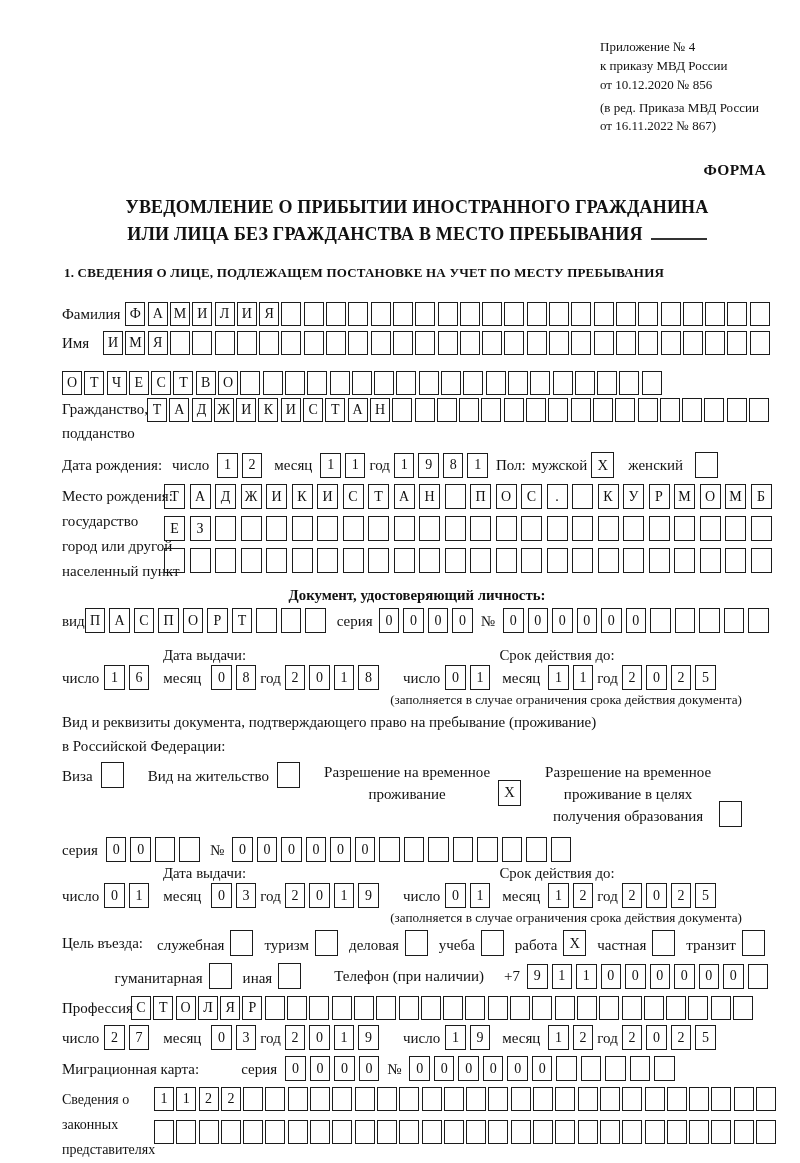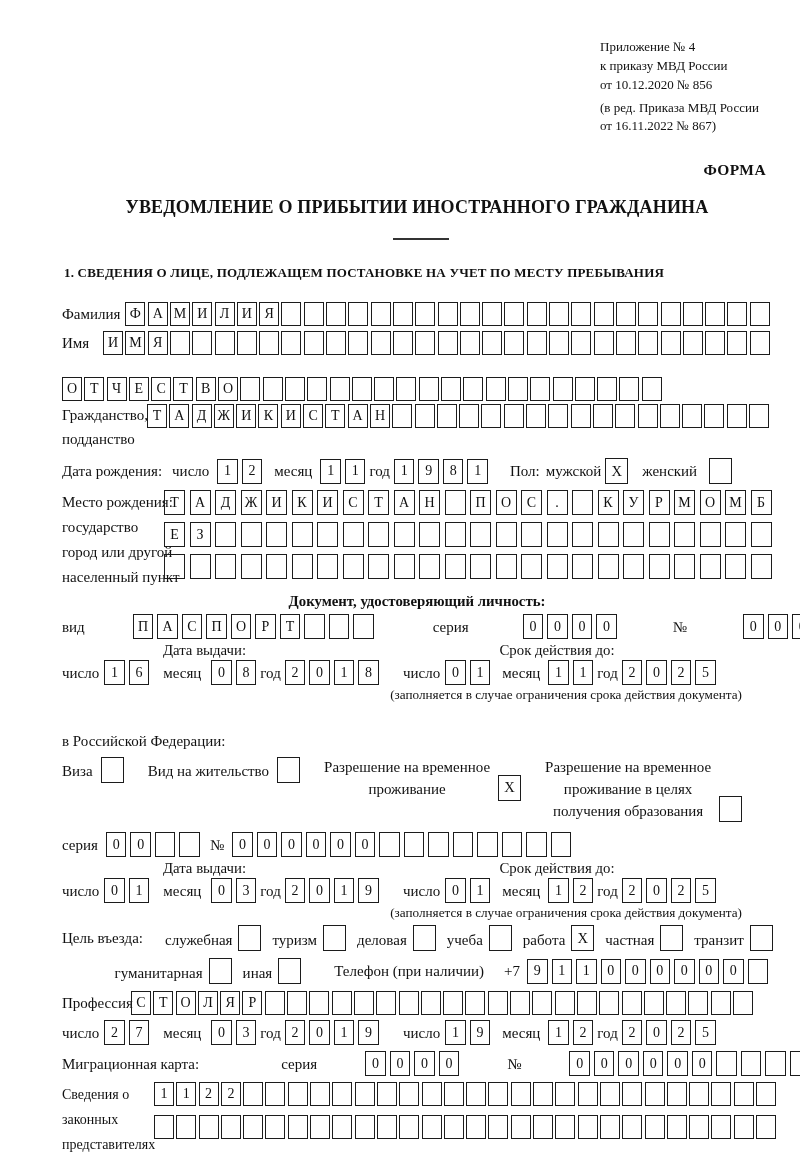--- a/index.html
+++ b/index.html
@@ -80,21 +80,21 @@
     <div>
         <div>(в ред. Приказа МВД России</div>
         <div>от 16.11.2022 № 867)</div>
       </div>
   </div>
 
   <div class="forma">ФОРМА</div>
 
   <div class="title">
     <span>УВЕДОМЛЕНИЕ О ПРИБЫТИИ ИНОСТРАННОГО ГРАЖДАНИНА</span><br>
-    <span class="title-underline"></span>
+    <span>ИЛИ ЛИЦА БЕЗ ГРАЖДАНСТВА В МЕСТО ПРЕБЫВАНИЯ</span><span class="title-underline"></span>
   </div>
 
   <div class="sec-heading">1. СВЕДЕНИЯ О ЛИЦЕ, ПОДЛЕЖАЩЕМ ПОСТАНОВКЕ НА УЧЕТ ПО МЕСТУ ПРЕБЫВАНИЯ</div>
 
   <div class="frow" style="margin-bottom:5px;">
     <span class="lbl" style="width:64px;">Фамилия</span>
     <span class="cells">
         <span class="cell">Ф</span>
         <span class="cell">А</span>
         <span class="cell">М</span>
@@ -120,21 +120,21 @@
         <span class="cell"></span>
         <span class="cell"></span>
         <span class="cell"></span>
         <span class="cell"></span>
         <span class="cell"></span>
         <span class="cell"></span>
         <span class="cell"></span>
       </span>
   </div>
 
-  <div class="frow" style="margin-bottom:22px;">
+  <div class="frow" style="margin-bottom:16px;">
     <span class="lbl" style="width:45px;">Имя</span>
     <span class="cells">
         <span class="cell">И</span>
         <span class="cell">М</span>
         <span class="cell">Я</span>
         <span class="cell"></span>
         <span class="cell"></span>
         <span class="cell"></span>
         <span class="cell"></span>
         <span class="cell"></span>
@@ -244,21 +244,21 @@
         <span class="cell">1</span>
         <span class="cell">1</span>
       </span>
     <span class="lbl" style="margin-right:4px;">год</span>
     <span class="cells gap">
         <span class="cell">1</span>
         <span class="cell">9</span>
         <span class="cell">8</span>
         <span class="cell">1</span>
       </span>
-    <span class="lbl" style="margin-left:18px;">Пол:</span>
+    <span class="lbl" style="margin-left:4px;">Пол:</span>
     <span class="lbl" style="margin-left:6px;margin-right:4px;">мужской</span>
     <span class="cbox">X</span>
     <span class="lbl" style="margin-left:14px;margin-right:12px;">женский</span>
     <span class="cbox"></span>
   </div>
 
   <div class="frow" style="margin-bottom:2px;">
     <span class="lblcol" style="width:102px;">
         <div>Место рождения:</div>
         <div>государство</div>
@@ -342,21 +342,21 @@
           <span class="cell"></span>
           <span class="cell"></span>
           <span class="cell"></span>
           <span class="cell"></span>
         </div>
       </span>
   </div>
 
   <div class="doc-heading">Документ, удостоверяющий личность:</div>
 
-  <div class="frow" style="align-items:center;margin-bottom:3px;gap:48px;">
+  <div class="frow" style="align-items:center;margin-bottom:14px;">
     <span class="lbl" style="width:42px;">вид</span>
     <span class="cells gap">
         <span class="cell">П</span>
         <span class="cell">А</span>
         <span class="cell">С</span>
         <span class="cell">П</span>
         <span class="cell">О</span>
         <span class="cell">Р</span>
         <span class="cell">Т</span>
         <span class="cell"></span>
@@ -426,21 +426,21 @@
           <span class="cell">2</span>
           <span class="cell">0</span>
           <span class="cell">2</span>
           <span class="cell">5</span>
         </span>
     </span>
   </div>
   <div class="note">(заполняется в случае ограничения срока действия документа)</div>
 
   <div class="intro">
-    <br>
+    <span>Вид и реквизиты документа, подтверждающего право на пребывание (проживание)</span><br>
     <span>в Российской Федерации:</span>
   </div>
 
   <div class="optrow docopts">
       <span class="opt">
         <span class="opt-label">
           <span class="opt-line">Виза</span>
         </span>
         <span class="cbox"></span>
       </span>
@@ -534,21 +534,21 @@
           <span class="cell">2</span>
           <span class="cell">0</span>
           <span class="cell">2</span>
           <span class="cell">5</span>
         </span>
     </span>
   </div>
   <div class="note">(заполняется в случае ограничения срока действия документа)</div>
 
   <div class="frow purpose" style="align-items:center;margin-top:4px;margin-bottom:7px;">
-    <span class="lbl" style="margin-right:22px;">Цель въезда:</span>
+    <span class="lbl" style="margin-right:14px;">Цель въезда:</span>
     <span class="optrow purpose">
         <span class="opt">
           <span class="opt-label">
             <span class="opt-line">служебная</span>
           </span>
           <span class="cbox"></span>
         </span>
         <span class="opt">
           <span class="opt-label">
             <span class="opt-line">туризм</span>
@@ -689,21 +689,21 @@
       <span class="lbl" style="margin-right:4px;">год</span>
       <span class="cells gap">
           <span class="cell">2</span>
           <span class="cell">0</span>
           <span class="cell">2</span>
           <span class="cell">5</span>
         </span>
     </span>
   </div>
 
-  <div class="frow" style="align-items:center;margin-bottom:6px;gap:40px;">
+  <div class="frow" style="align-items:center;margin-bottom:6px;">
     <span class="lbl">Миграционная карта:</span>
     <span class="lbl" style="margin-left:42px;margin-right:8px;">серия</span>
     <span class="cells gap">
         <span class="cell">0</span>
         <span class="cell">0</span>
         <span class="cell">0</span>
         <span class="cell">0</span>
       </span>
     <span class="lbl" style="margin-left:4px;margin-right:8px;">№</span>
     <span class="cells gap">

